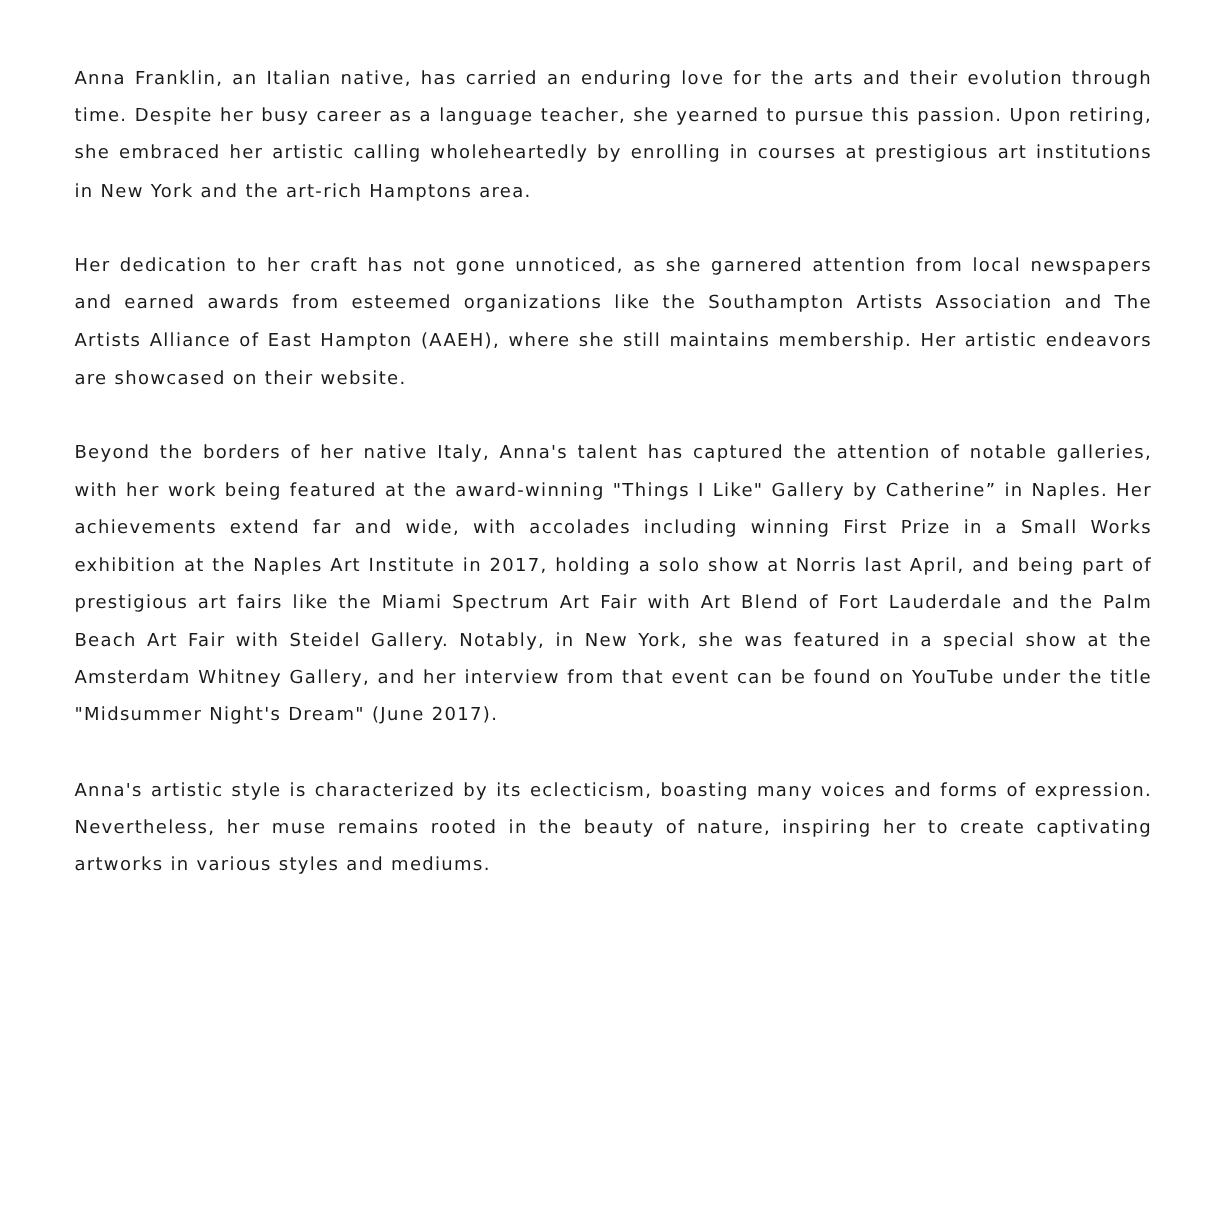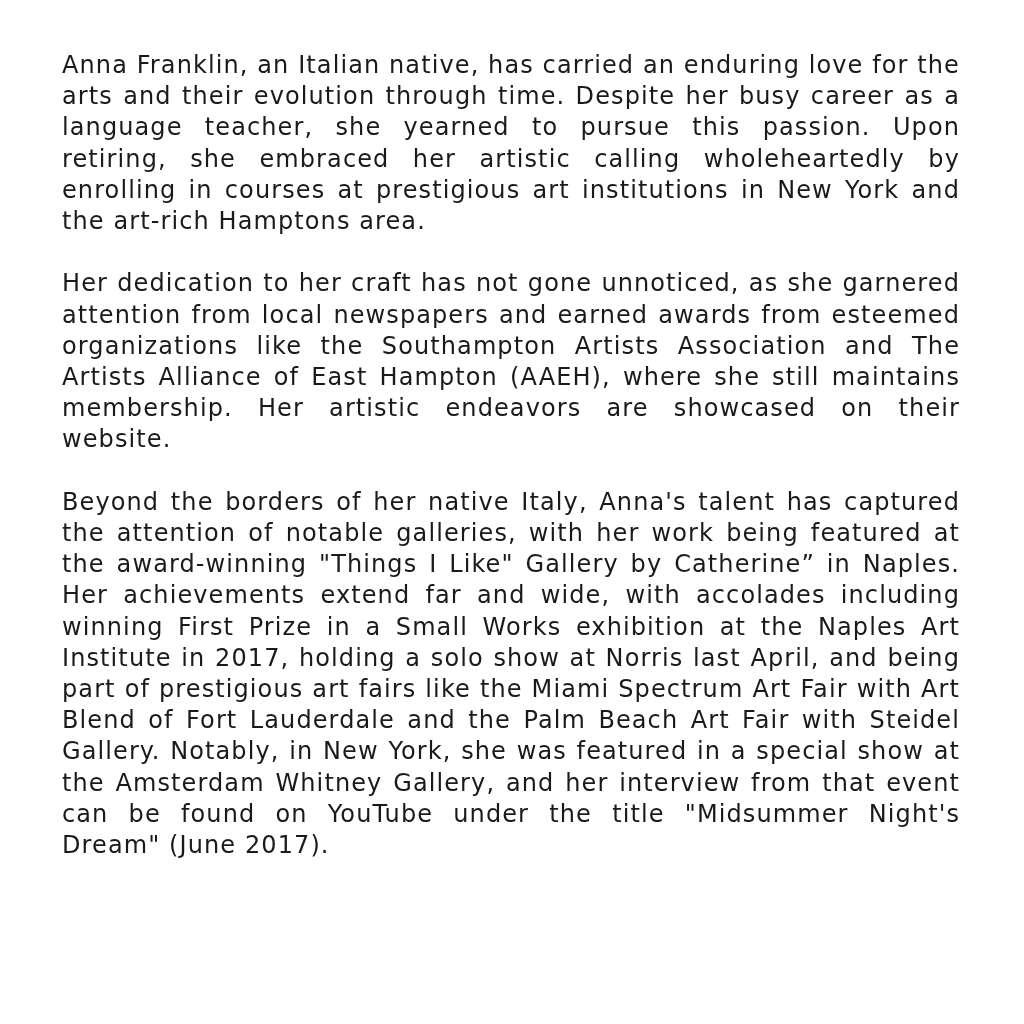--- a/index.html
+++ b/index.html
@@ -13,33 +13,34 @@
       overflow: hidden;
       position: relative;
     }
     .page {
       position: absolute;
       left: 62px;
       top: 50px;
       width: 898px;
       color: #1a1a1a;
       font-family: "DejaVu Sans", sans-serif;
-      font-size: 24px;
+      font-size: 15px;
       line-height: 31.2px;
       letter-spacing: 1.1px;
       word-spacing: 0px;
       text-align: justify;
     }
     .para {
       margin: 0 0 31.2px 0;
       text-align: justify;
       text-align-last: left;
     }
     .para:last-child { margin-bottom: 0; }
   </style>
 </head>
 <body>
 
 <div class="page">
   <p class="para">Anna Franklin, an Italian native, has carried an enduring love for the arts and their evolution through time. Despite her busy career as a language teacher, she yearned to pursue this passion. Upon retiring, she embraced her artistic calling wholeheartedly by enrolling in courses at prestigious art institutions in New York and the art-rich Hamptons area.</p>
   <p class="para">Her dedication to her craft has not gone unnoticed, as she garnered attention from local newspapers and earned awards from esteemed organizations like the Southampton Artists Association and The Artists Alliance of East Hampton (AAEH), where she still maintains membership. Her artistic endeavors are showcased on their website.</p>
   <p class="para">Beyond the borders of her native Italy, Anna's talent has captured the attention of notable galleries, with her work being featured at the award-winning "Things I Like" Gallery by Catherine” in Naples. Her achievements extend far and wide, with accolades including winning First Prize in a Small Works exhibition at the Naples Art Institute in 2017, holding a solo show at Norris last April, and being part of prestigious art fairs like the Miami Spectrum Art Fair with Art Blend of Fort Lauderdale and the Palm Beach Art Fair with Steidel Gallery. Notably, in New York, she was featured in a special show at the Amsterdam Whitney Gallery, and her interview from that event can be found on YouTube under the title "Midsummer Night's Dream" (June 2017).</p>
+  <p class="para">Anna's artistic style is characterized by its eclecticism, boasting many voices and forms of expression. Nevertheless, her muse remains rooted in the beauty of nature, inspiring her to create captivating artworks in various styles and mediums.</p>
 </div>
 
 </body></html>

